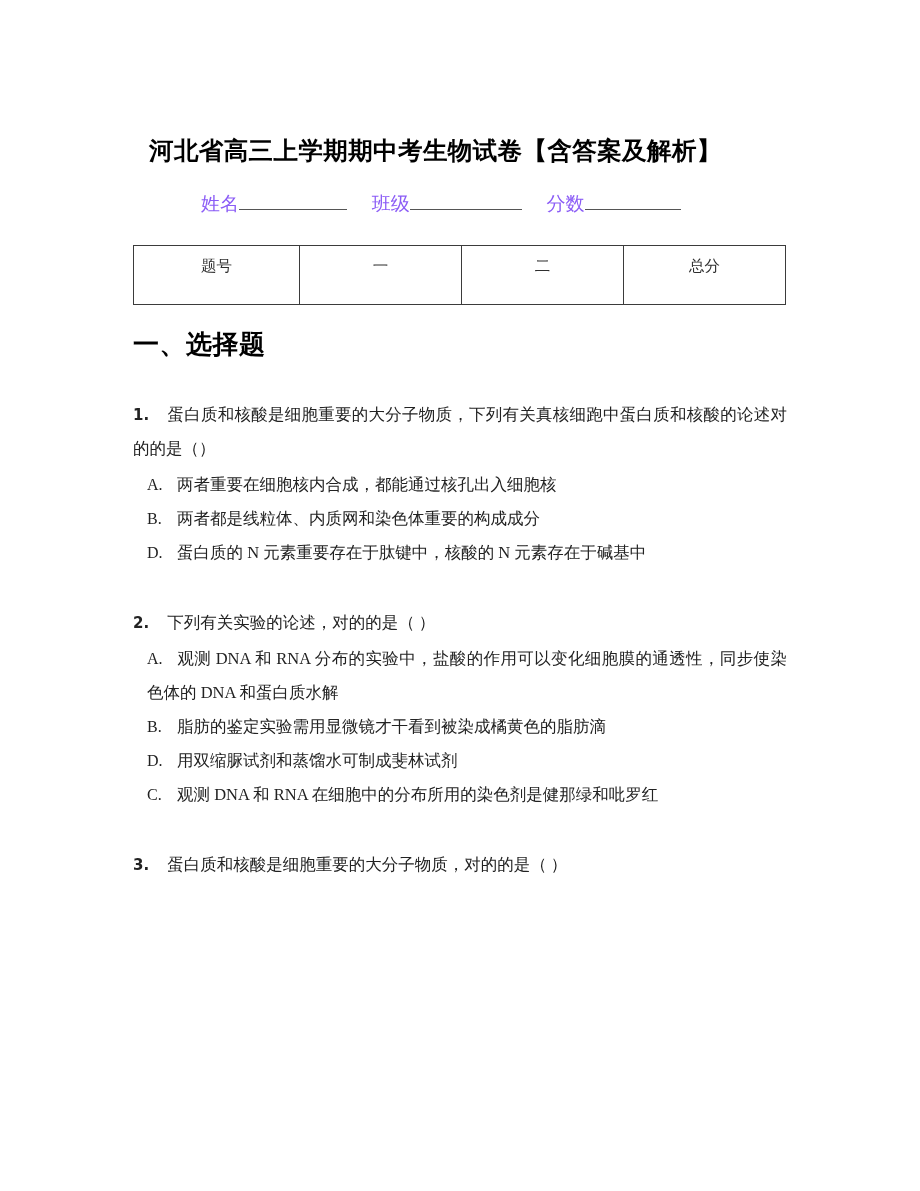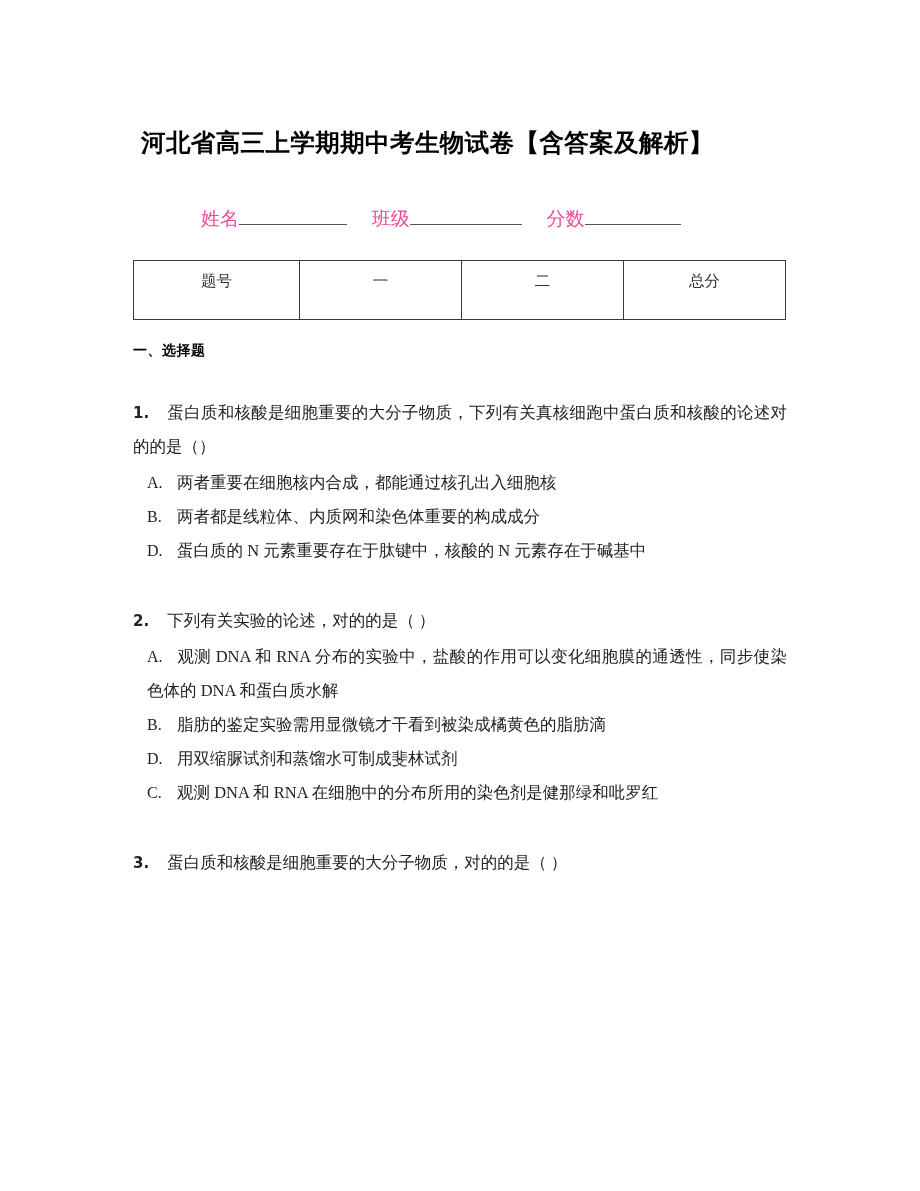--- a/index.html
+++ b/index.html
@@ -32,31 +32,31 @@
     width: 654px;
   }
 
   
   .doc-title {
     font-family: "DejaVu Sans", "Liberation Sans", sans-serif;
     font-weight: bold;
     font-size: 24.5px;
     letter-spacing: 0.4px;
     color: #000;
-    margin: 8px;
+    margin: 16px;
     padding-top: 118px;
     white-space: nowrap;
   }
 
   
   .idline {
-    margin-top: 47px;
+    margin-top: 24px;
     padding-left: 68px;
     font-size: 19px;
-    color: #ec4899;
+    color: #8b5cf6;
     white-space: nowrap;
   }
   .idline .field { margin-right: 20px; }
   .idline .rule {
     display: inline-block;
     border-bottom: 1px solid #555;
     vertical-align: baseline;
   }
   .rule-name  { width: 108px; }
   .rule-class { width: 112px; }
@@ -83,21 +83,21 @@
   }
   .score-table col.c1 { width: 166px; }
   .score-table col.c2 { width: 162px; }
   .score-table col.c3 { width: 162px; }
   .score-table col.c4 { width: 162px; }
 
   
   .section-heading {
     font-family: "DejaVu Sans", "Liberation Sans", sans-serif;
     font-weight: bold;
-    font-size: 14px;
+    font-size: 26px;
     color: #000;
     margin: 0;
     padding-top: 22px;
     padding-bottom: 2px;
     letter-spacing: 0.5px;
   }
 
   
   .question-block { margin-top: 36px; }
   .question-block.first { margin-top: 34px; }

